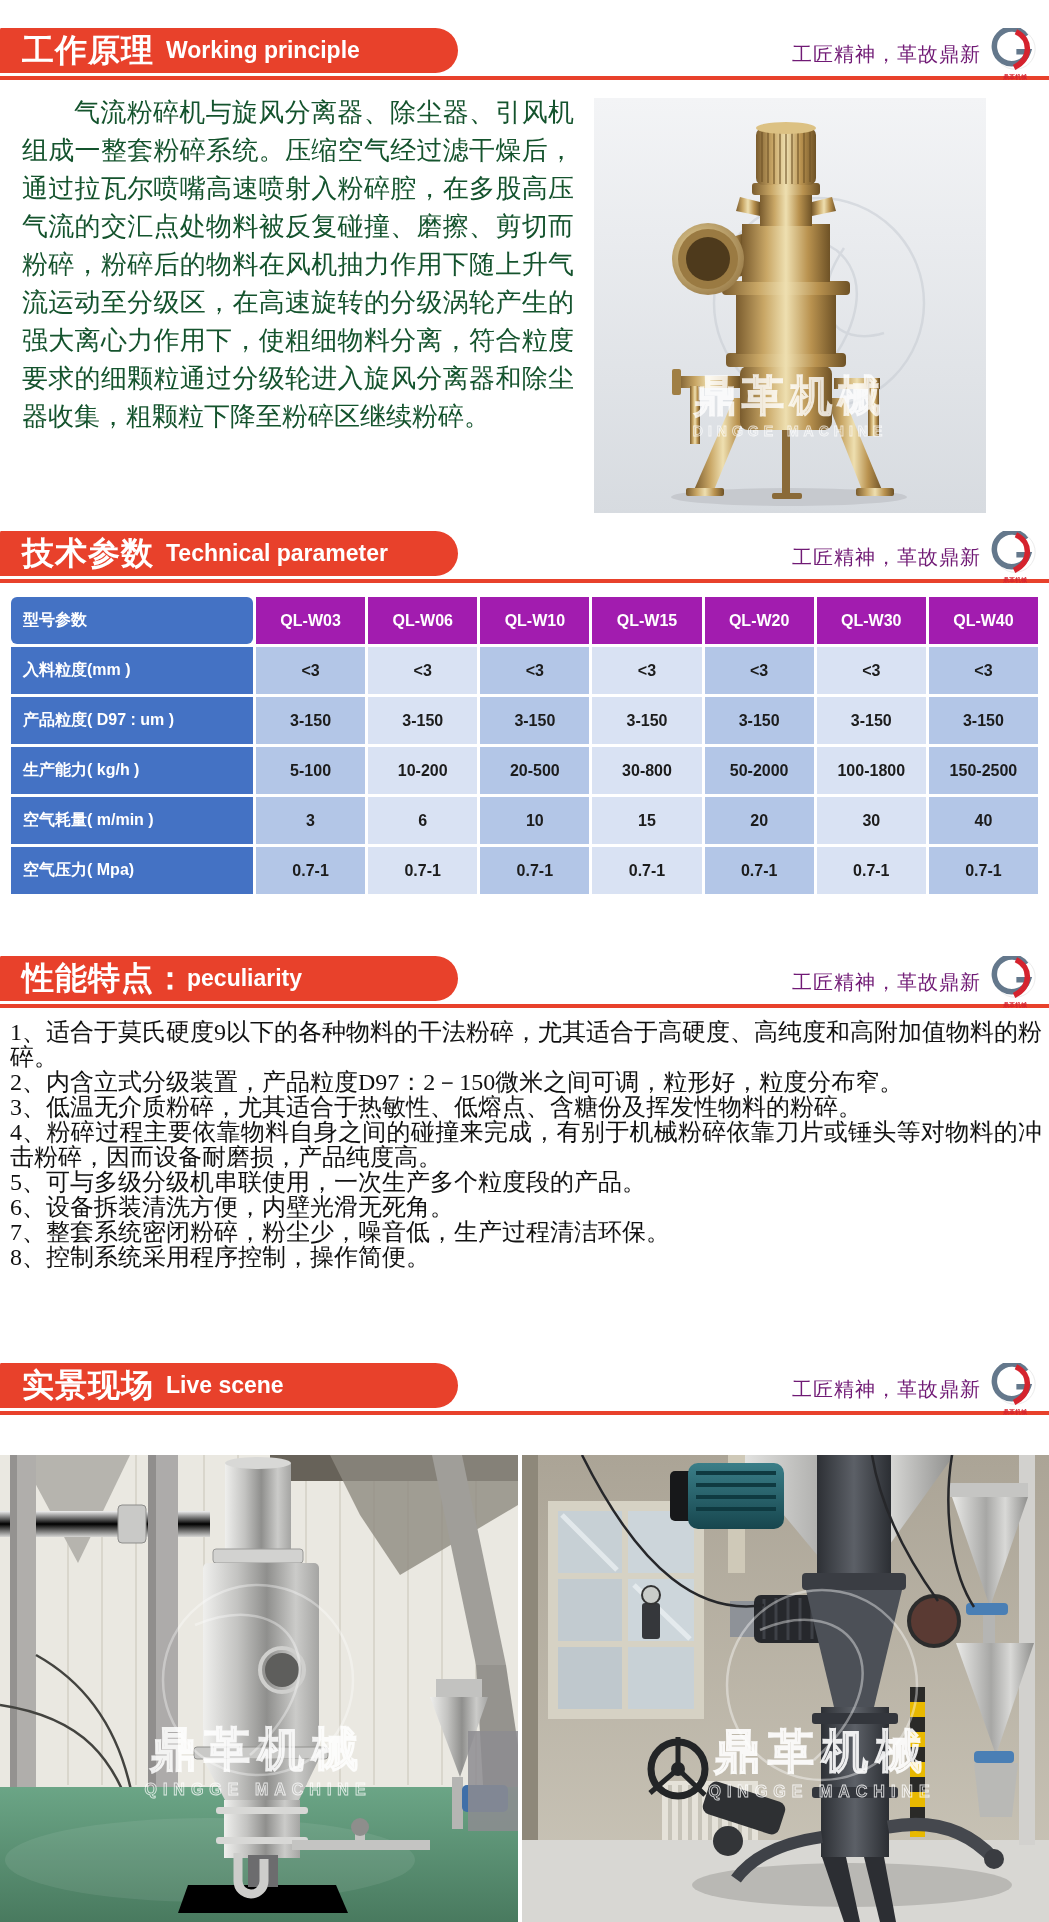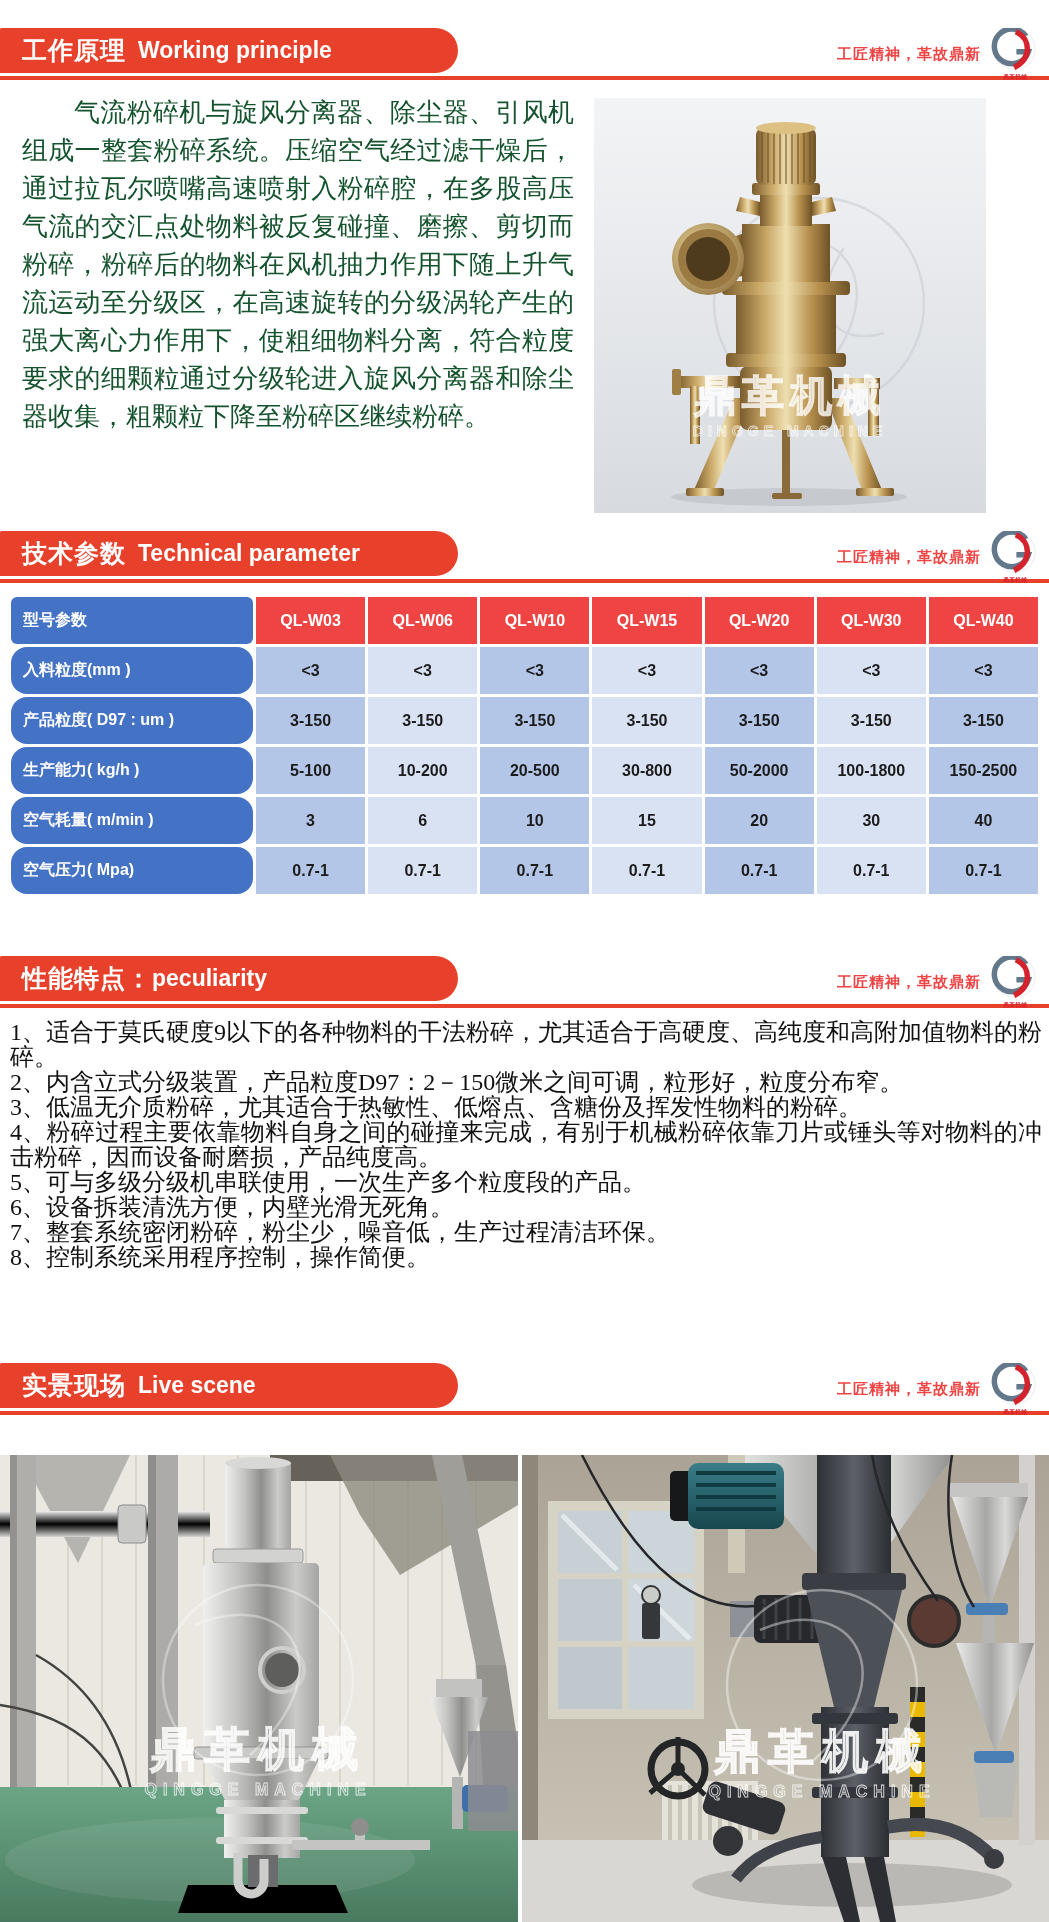--- a/index.html
+++ b/index.html
@@ -5,42 +5,42 @@
   html,body{margin:0;padding:0;background:#fff;}
   .page{position:relative;width:1049px;height:1922px;background:#fff;overflow:hidden;
         font-family:"Liberation Sans",sans-serif;}
 
   
   .banner{position:absolute;left:0;width:1049px;height:52px;}
   .banner .redline{position:absolute;left:0;right:0;bottom:0;height:4px;background:#e8412b;}
   .banner .pill{position:absolute;left:0;top:0;height:45px;width:458px;background:#e8412b;
         border-radius:3px 46px 46px 0;color:#fff;display:flex;align-items:center;
         padding-left:22px;box-sizing:border-box;}
-  .pill .zh{font-size:25px;font-weight:bold;letter-spacing:1px;}
+  .pill .zh{font-size:32px;font-weight:bold;letter-spacing:1px;}
   .pill .en{font-size:23px;font-weight:600;margin-left:12px;}
   .banner .brandside{position:absolute;right:10px;top:0;height:52px;display:flex;align-items:center;gap:10px;}
-  .tagline{font-size:15px;font-weight:bold;color:#ef4444;letter-spacing:1px;}
+  .tagline{font-size:20px;font-weight:normal;color:#701a75;letter-spacing:1px;}
   .logo-wrap{position:relative;width:48px;height:52px;}
   .logo-wrap svg{display:block;}
   .logo-sub{position:absolute;left:0;right:0;bottom:0;text-align:center;
         font-size:6px;color:#d5232e;font-weight:bold;letter-spacing:0;line-height:6px;}
 
   
   .wp-text{position:absolute;left:22px;top:94px;width:552px;
         font-family:"Liberation Serif","DejaVu Serif",serif;
         font-size:26px;line-height:38px;color:#14532d;text-align:justify;text-indent:2em;}
   .wp-image{position:absolute;left:594px;top:98px;width:392px;height:415px;}
 
   
   table.ptable{position:absolute;left:8px;top:594px;width:1033px;
         border-collapse:separate;border-spacing:3px;table-layout:fixed;}
   .ptable th,.ptable td{height:47px;padding:0;font-size:16px;}
-  .ptable th{background:#ef4444;color:#fff;font-weight:bold;text-align:center;}
+  .ptable th{background:#a21caf;color:#fff;font-weight:bold;text-align:center;}
   .ptable th.cornercell{text-align:left;padding-left:12px;background:#4472c4;border-radius:6px;}
-  .ptable td.rowlabel{background:#4472c4;color:#fff;font-weight:bold;text-align:left;padding-left:12px;border-radius:16px;}
+  .ptable td.rowlabel{background:#4472c4;color:#fff;font-weight:bold;text-align:left;padding-left:12px;}
   .ptable td.val{text-align:center;font-weight:bold;color:#1c1c1c;}
   .ptable td.c-even{background:#b3c6e7;}
   .ptable td.c-odd{background:#d9e2f3;}
 
   
   .features{position:absolute;left:10px;top:1020px;width:1032px;
         font-family:"Liberation Serif","DejaVu Serif",serif;
         font-size:24px;line-height:25px;color:#111;text-align:justify;}
   .features p{margin:0;}
 

